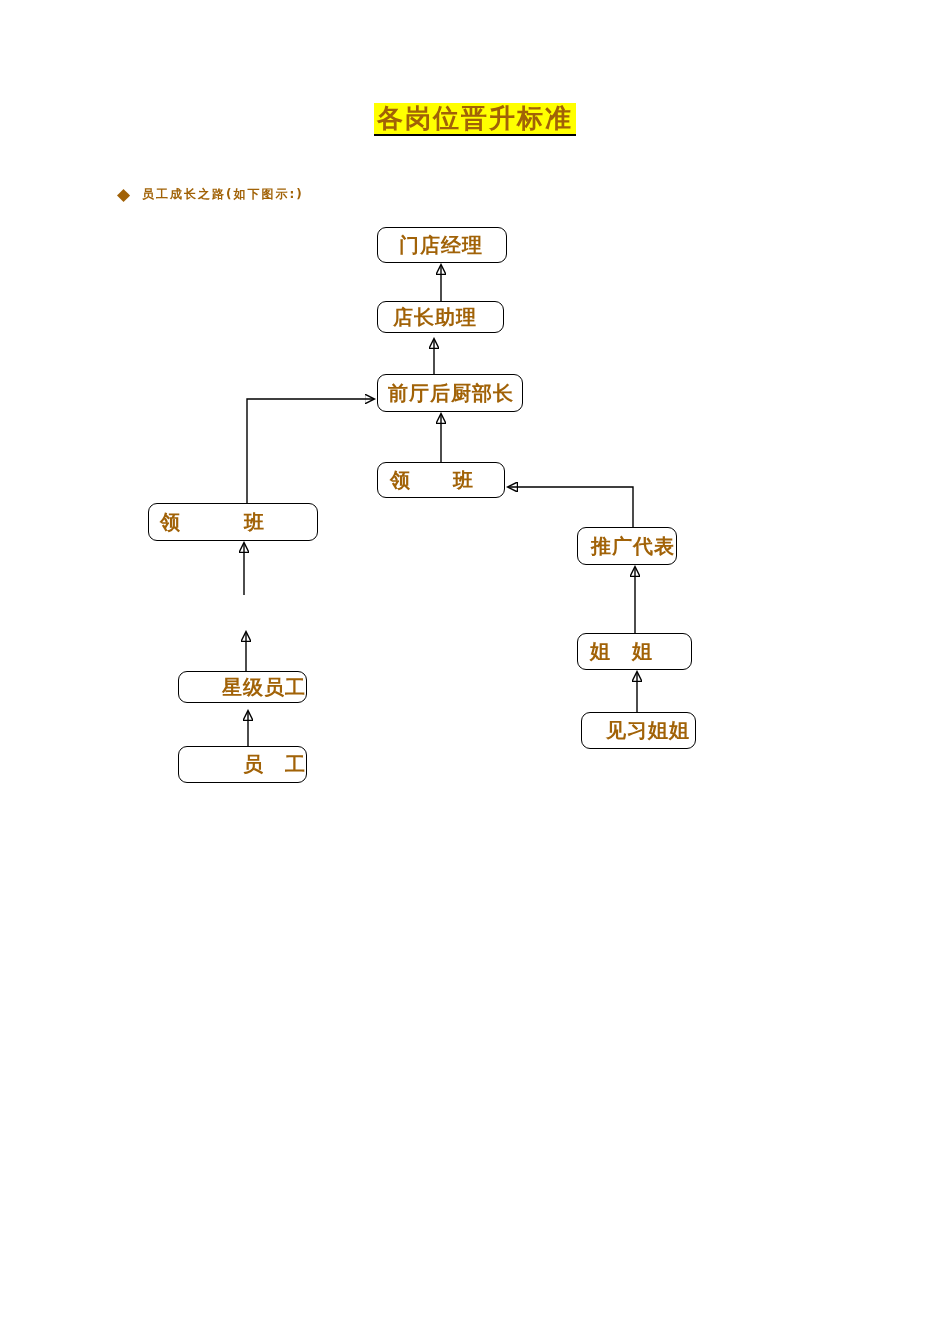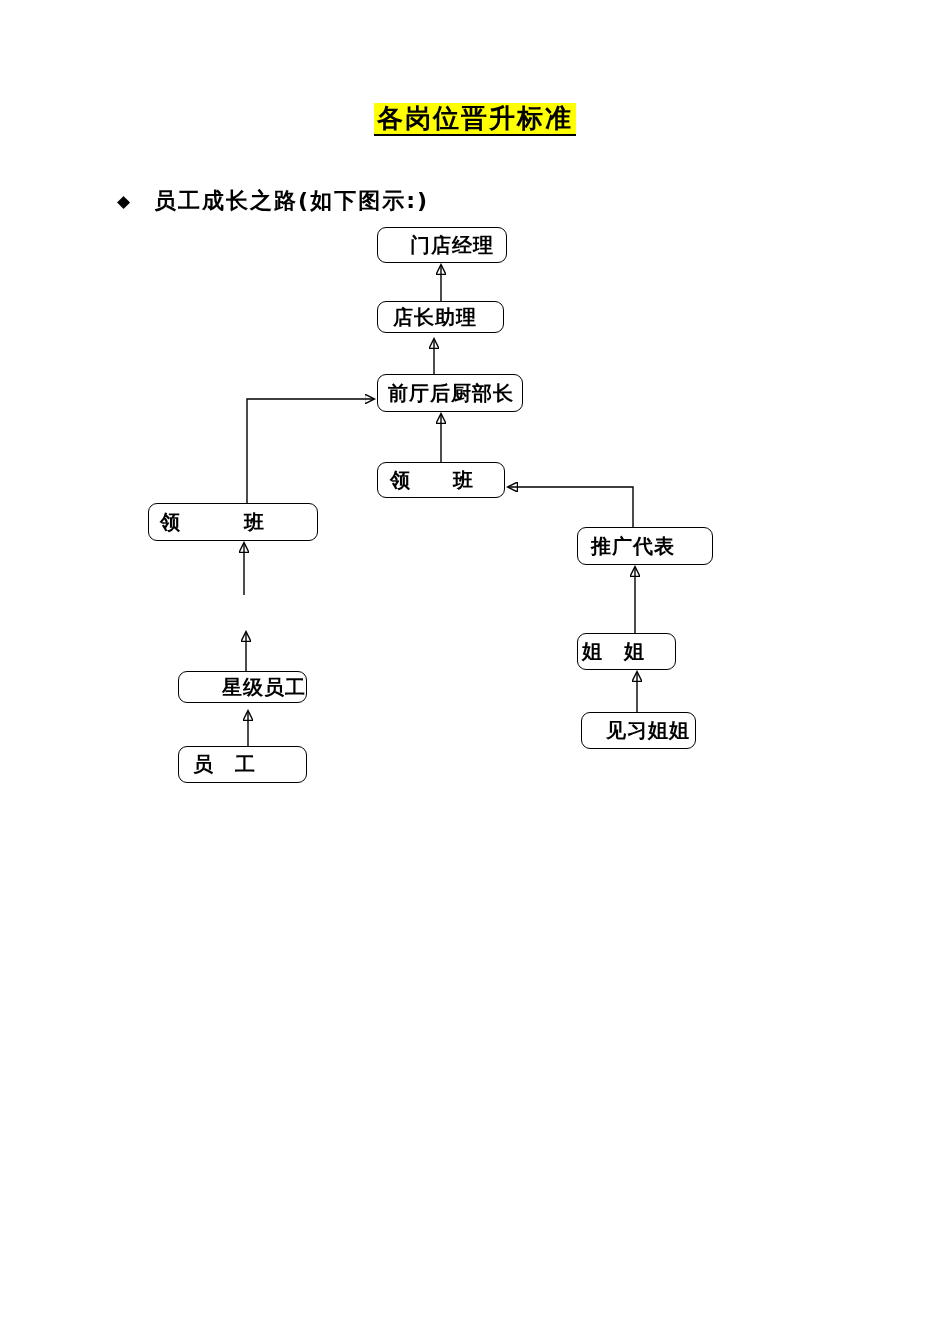--- a/index.html
+++ b/index.html
@@ -5,21 +5,21 @@
   html, body {
     margin: 0;
     padding: 0;
     background: #ffffff;
   }
   .page {
     position: relative;
     width: 950px;
     height: 1344px;
     background: #ffffff;
-    color: #000000;
+    color: #a16207;
     font-family: "DejaVu Sans", "Liberation Sans", sans-serif;
     overflow: hidden;
   }
   
   .title-row {
     position: absolute;
     left: 0;
     top: 103px;
     width: 100%;
     text-align: center;
@@ -40,24 +40,23 @@
     top: 186px;
     display: flex;
     align-items: center;
   }
   .bullet-icon {
     font-size: 17px;
     line-height: 17px;
     margin-right: 12px;
   }
   .heading-text {
-    font-size: 22px;
+    font-size: 12px;
     font-weight: bold;
     letter-spacing: 2px;
-    margin-left: 12px;
   }
   
   .node {
     position: absolute;
     box-sizing: border-box;
     border: 1.5px solid #000;
     border-radius: 9px;
     background: #fff;
     display: flex;
     align-items: center;
@@ -115,54 +114,54 @@
     <path d="M441,464 L441,414" marker-end="url(#arrow)"></path>
     <path d="M247,535 L247,399 L374,399" marker-end="url(#arrow)"></path>
     <path d="M633,529 L633,487 L508,487" marker-end="url(#arrow)"></path>
     <path d="M244,595 L244,543" marker-end="url(#arrow)"></path>
     <path d="M246,673 L246,632" marker-end="url(#arrow)"></path>
     <path d="M248,748 L248,711" marker-end="url(#arrow)"></path>
     <path d="M635,635 L635,567" marker-end="url(#arrow)"></path>
     <path d="M637,714 L637,672" marker-end="url(#arrow)"></path>
   </svg>
 
-  <div class="node" style="left:377px; top:227px; width:130px; height:36px; padding-left:32px;">
+  <div class="node" style="left:377px; top:227px; width:130px; height:36px; padding-left:21px;">
     <span class="node-label">门店经理</span>
   </div>
 
   <div class="node" style="left:377px; top:301px; width:127px; height:32px;">
     <span class="node-label">店长助理</span>
   </div>
 
   <div class="node" style="left:377px; top:374px; width:146px; height:38px; padding-left:10px;border-radius:9px;">
     <span class="node-label">前厅后厨部长</span>
   </div>
 
   <div class="node" style="left:377px; top:462px; width:128px; height:36px; padding-left:12px;">
     <span class="node-label">领　　班</span>
   </div>
 
   <div class="node" style="left:148px; top:503px; width:170px; height:38px; padding-left:11px;">
     <span class="node-label">领　　　班</span>
   </div>
 
-  <div class="node" style="left:577px; top:527px; width:136px; height:38px; padding-left:13px;">
+  <div class="node" style="left:577px; top:527px; width:100px; height:38px; padding-left:13px;">
     <span class="node-label">推广代表</span>
   </div>
 
 
-  <div class="node" style="left:577px; top:633px; width:99px; height:37px; padding-left:4px;">
+  <div class="node" style="left:577px; top:633px; width:115px; height:37px; padding-left:12px;">
     <span class="node-label">姐　姐</span>
   </div>
 
   <div class="node" style="left:178px; top:671px; width:129px; height:32px; padding-left:15px;justify-content:flex-end;">
     <span class="node-label">星级员工</span>
   </div>
 
   <div class="node" style="left:581px; top:712px; width:115px; height:37px; padding-left:24px;">
     <span class="node-label">见习姐姐</span>
   </div>
 
-  <div class="node" style="left:178px; top:746px; width:129px; height:37px; padding-left:14px;">
+  <div class="node" style="left:178px; top:746px; width:129px; height:37px; padding-left:14px;justify-content:flex-end;">
     <span class="node-label">员　工</span>
   </div>
 
 </div>
 
 </body></html>

